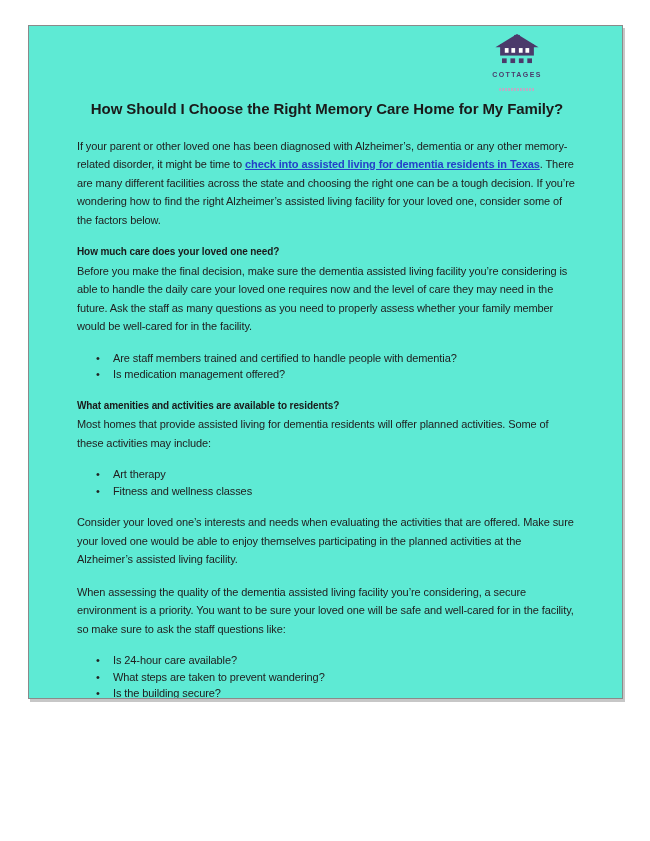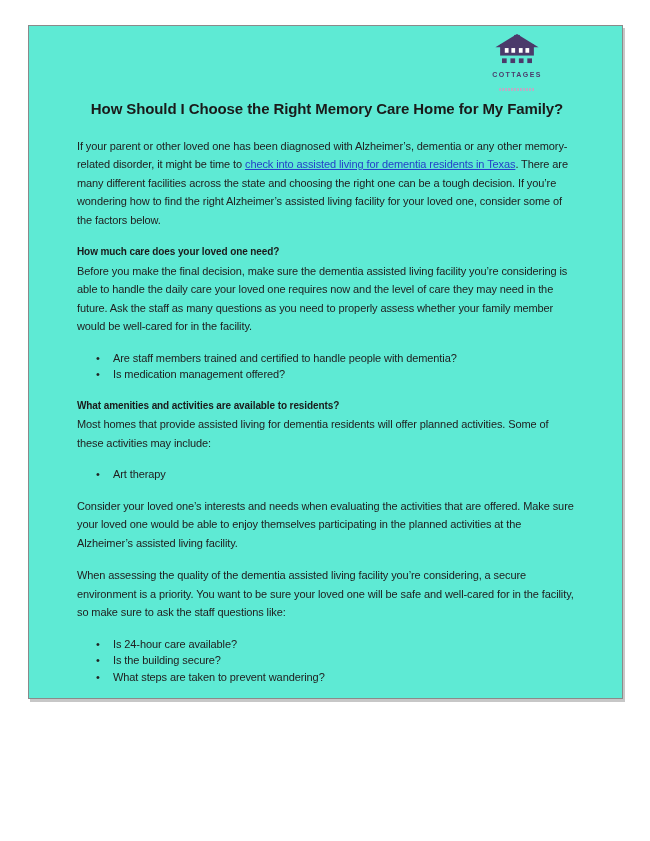--- a/index.html
+++ b/index.html
@@ -72,20 +72,21 @@
     margin: 0;
     font-size: 10px;
     line-height: 18.5px;
     font-weight: bold;
     color: #1a1a1a;
   }
   a.doc-link {
     color: #2440c8;
     text-decoration: underline;
     cursor: pointer;
+    font-weight: bold;
   }
   ul.bullets {
     margin: 0 0 14px 0;
     padding: 0 0 0 36px;
     list-style: none;
   }
   ul.bullets li {
     position: relative;
     line-height: 16.5px;
   }
@@ -128,25 +129,26 @@
       <p>Before you make the final decision, make sure the dementia assisted living facility you’re considering is able to handle the daily care your loved one requires now and the level of care they may need in the future. Ask the staff as many questions as you need to properly assess whether your family member would be well-cared for in the facility.</p>
       <ul class="bullets">
         <li>Are staff members trained and certified to handle people with dementia?</li>
         <li>Is medication management offered?</li>
       </ul>
 
       <h2 class="sec-heading">What amenities and activities are available to residents?</h2>
       <p>Most homes that provide assisted living for dementia residents will offer planned activities. Some of these activities may include:</p>
       <ul class="bullets">
         <li>Art therapy</li>
+        <li>Fitness and wellness classes</li>
       </ul>
       <p>Consider your loved one’s interests and needs when evaluating the activities that are offered. Make sure your loved one would be able to enjoy themselves participating in the planned activities at the Alzheimer’s assisted living facility.</p>
 
       <p>When assessing the quality of the dementia assisted living facility you’re considering, a secure environment is a priority. You want to be sure your loved one will be safe and well-cared for in the facility, so make sure to ask the staff questions like:</p>
       <ul class="bullets">
         <li>Is 24-hour care available?</li>
+        <li>What steps are taken to prevent wandering?</li>
         <li>Is the building secure?</li>
-        <li>What steps are taken to prevent wandering?</li>
       </ul>
 
     </div>
   </div>
 </div>
 
 </body></html>

